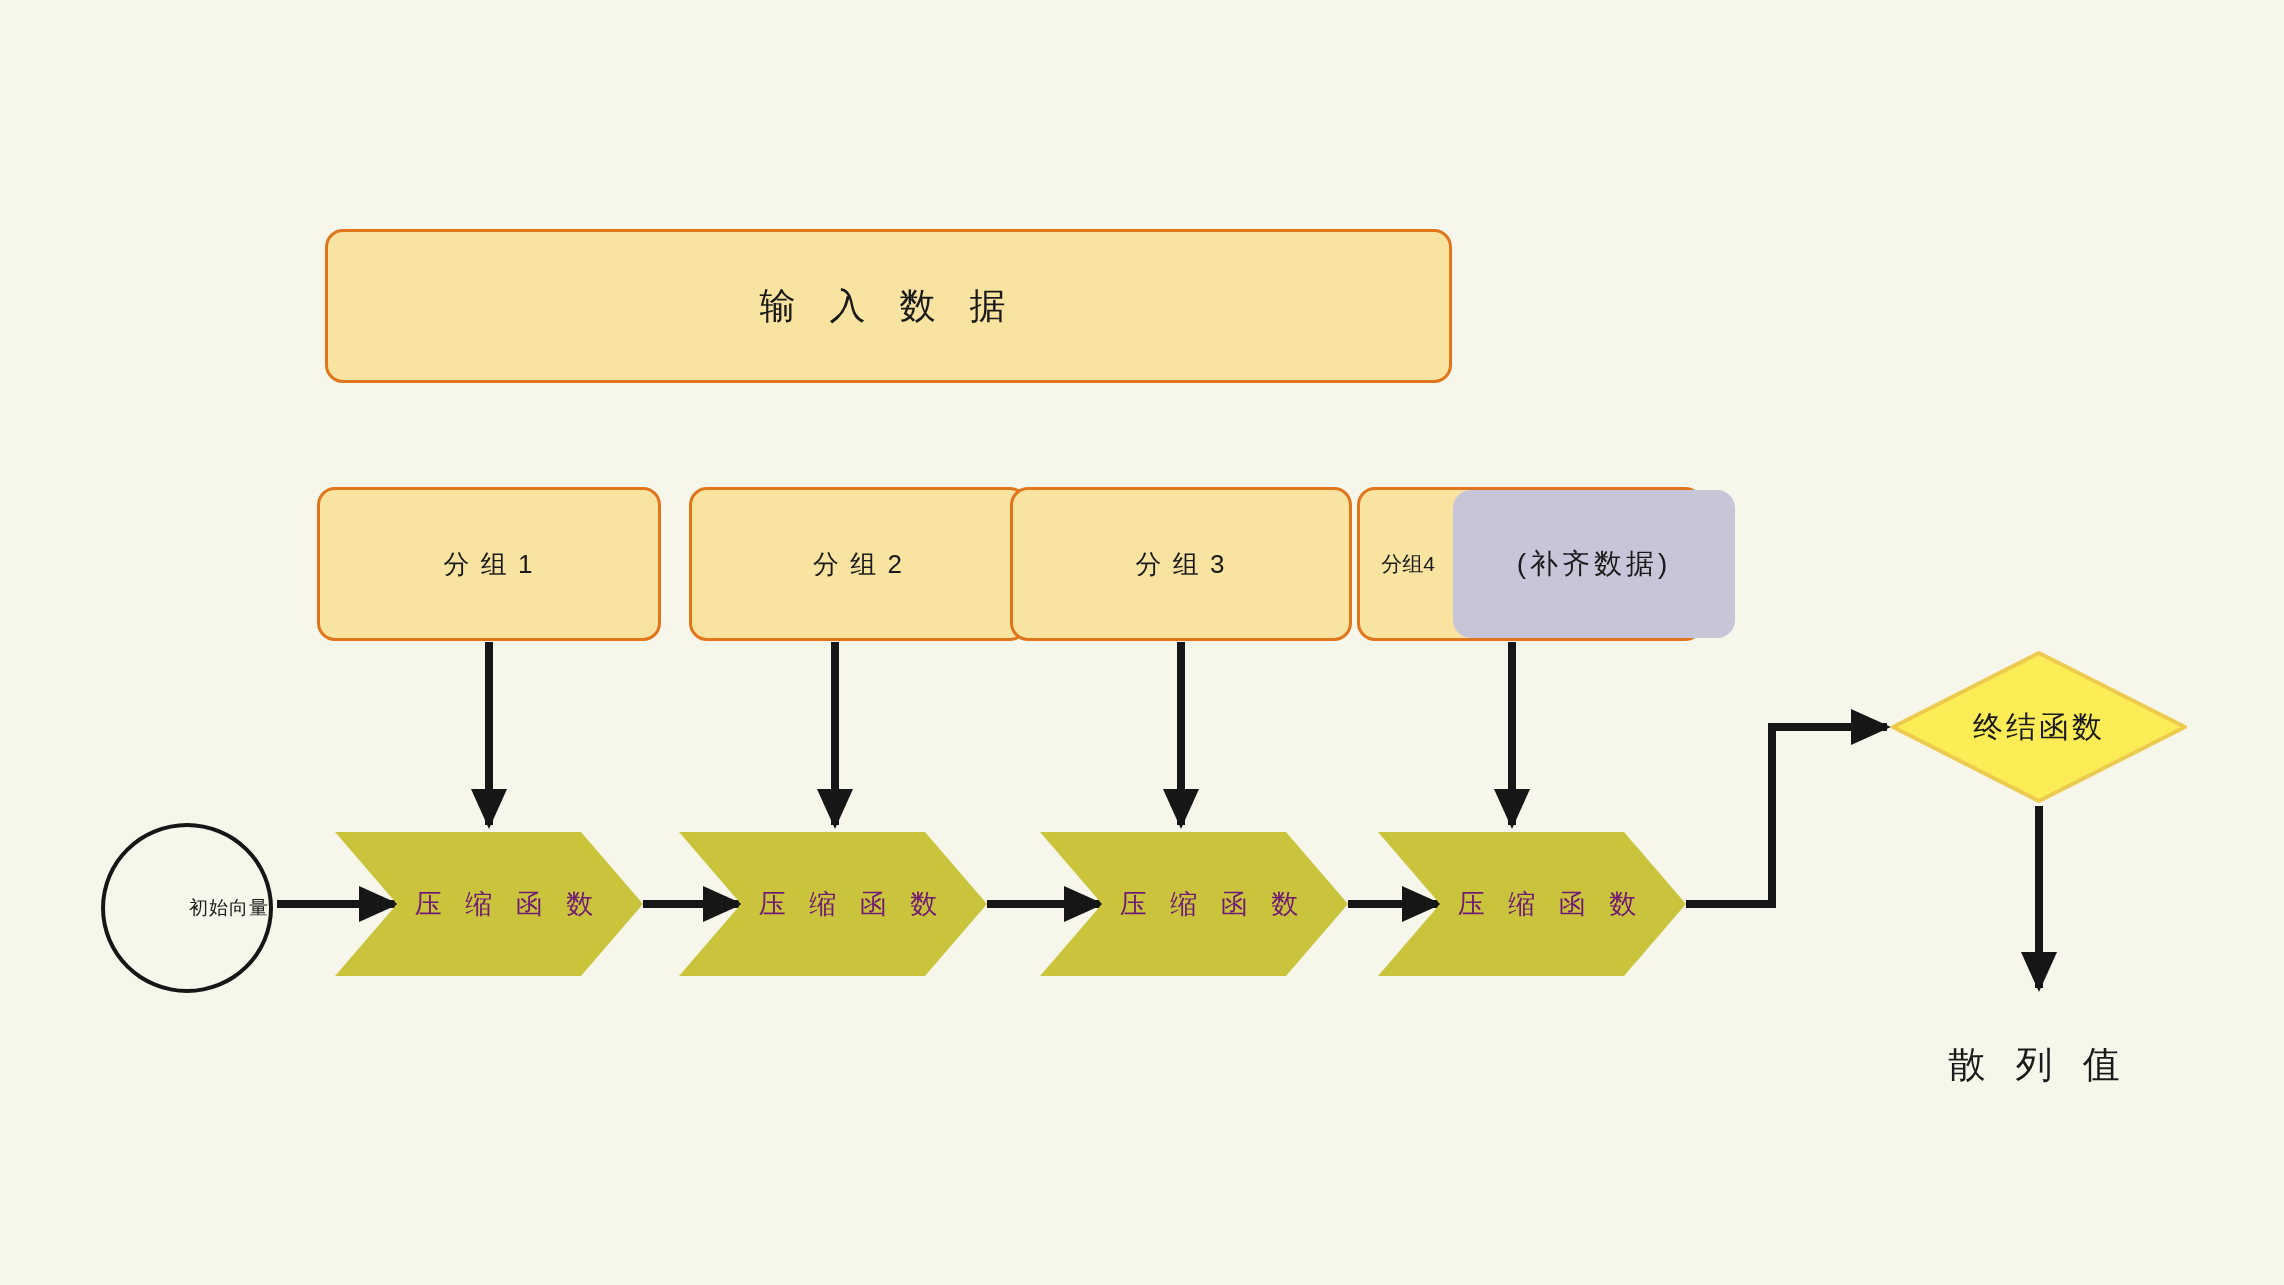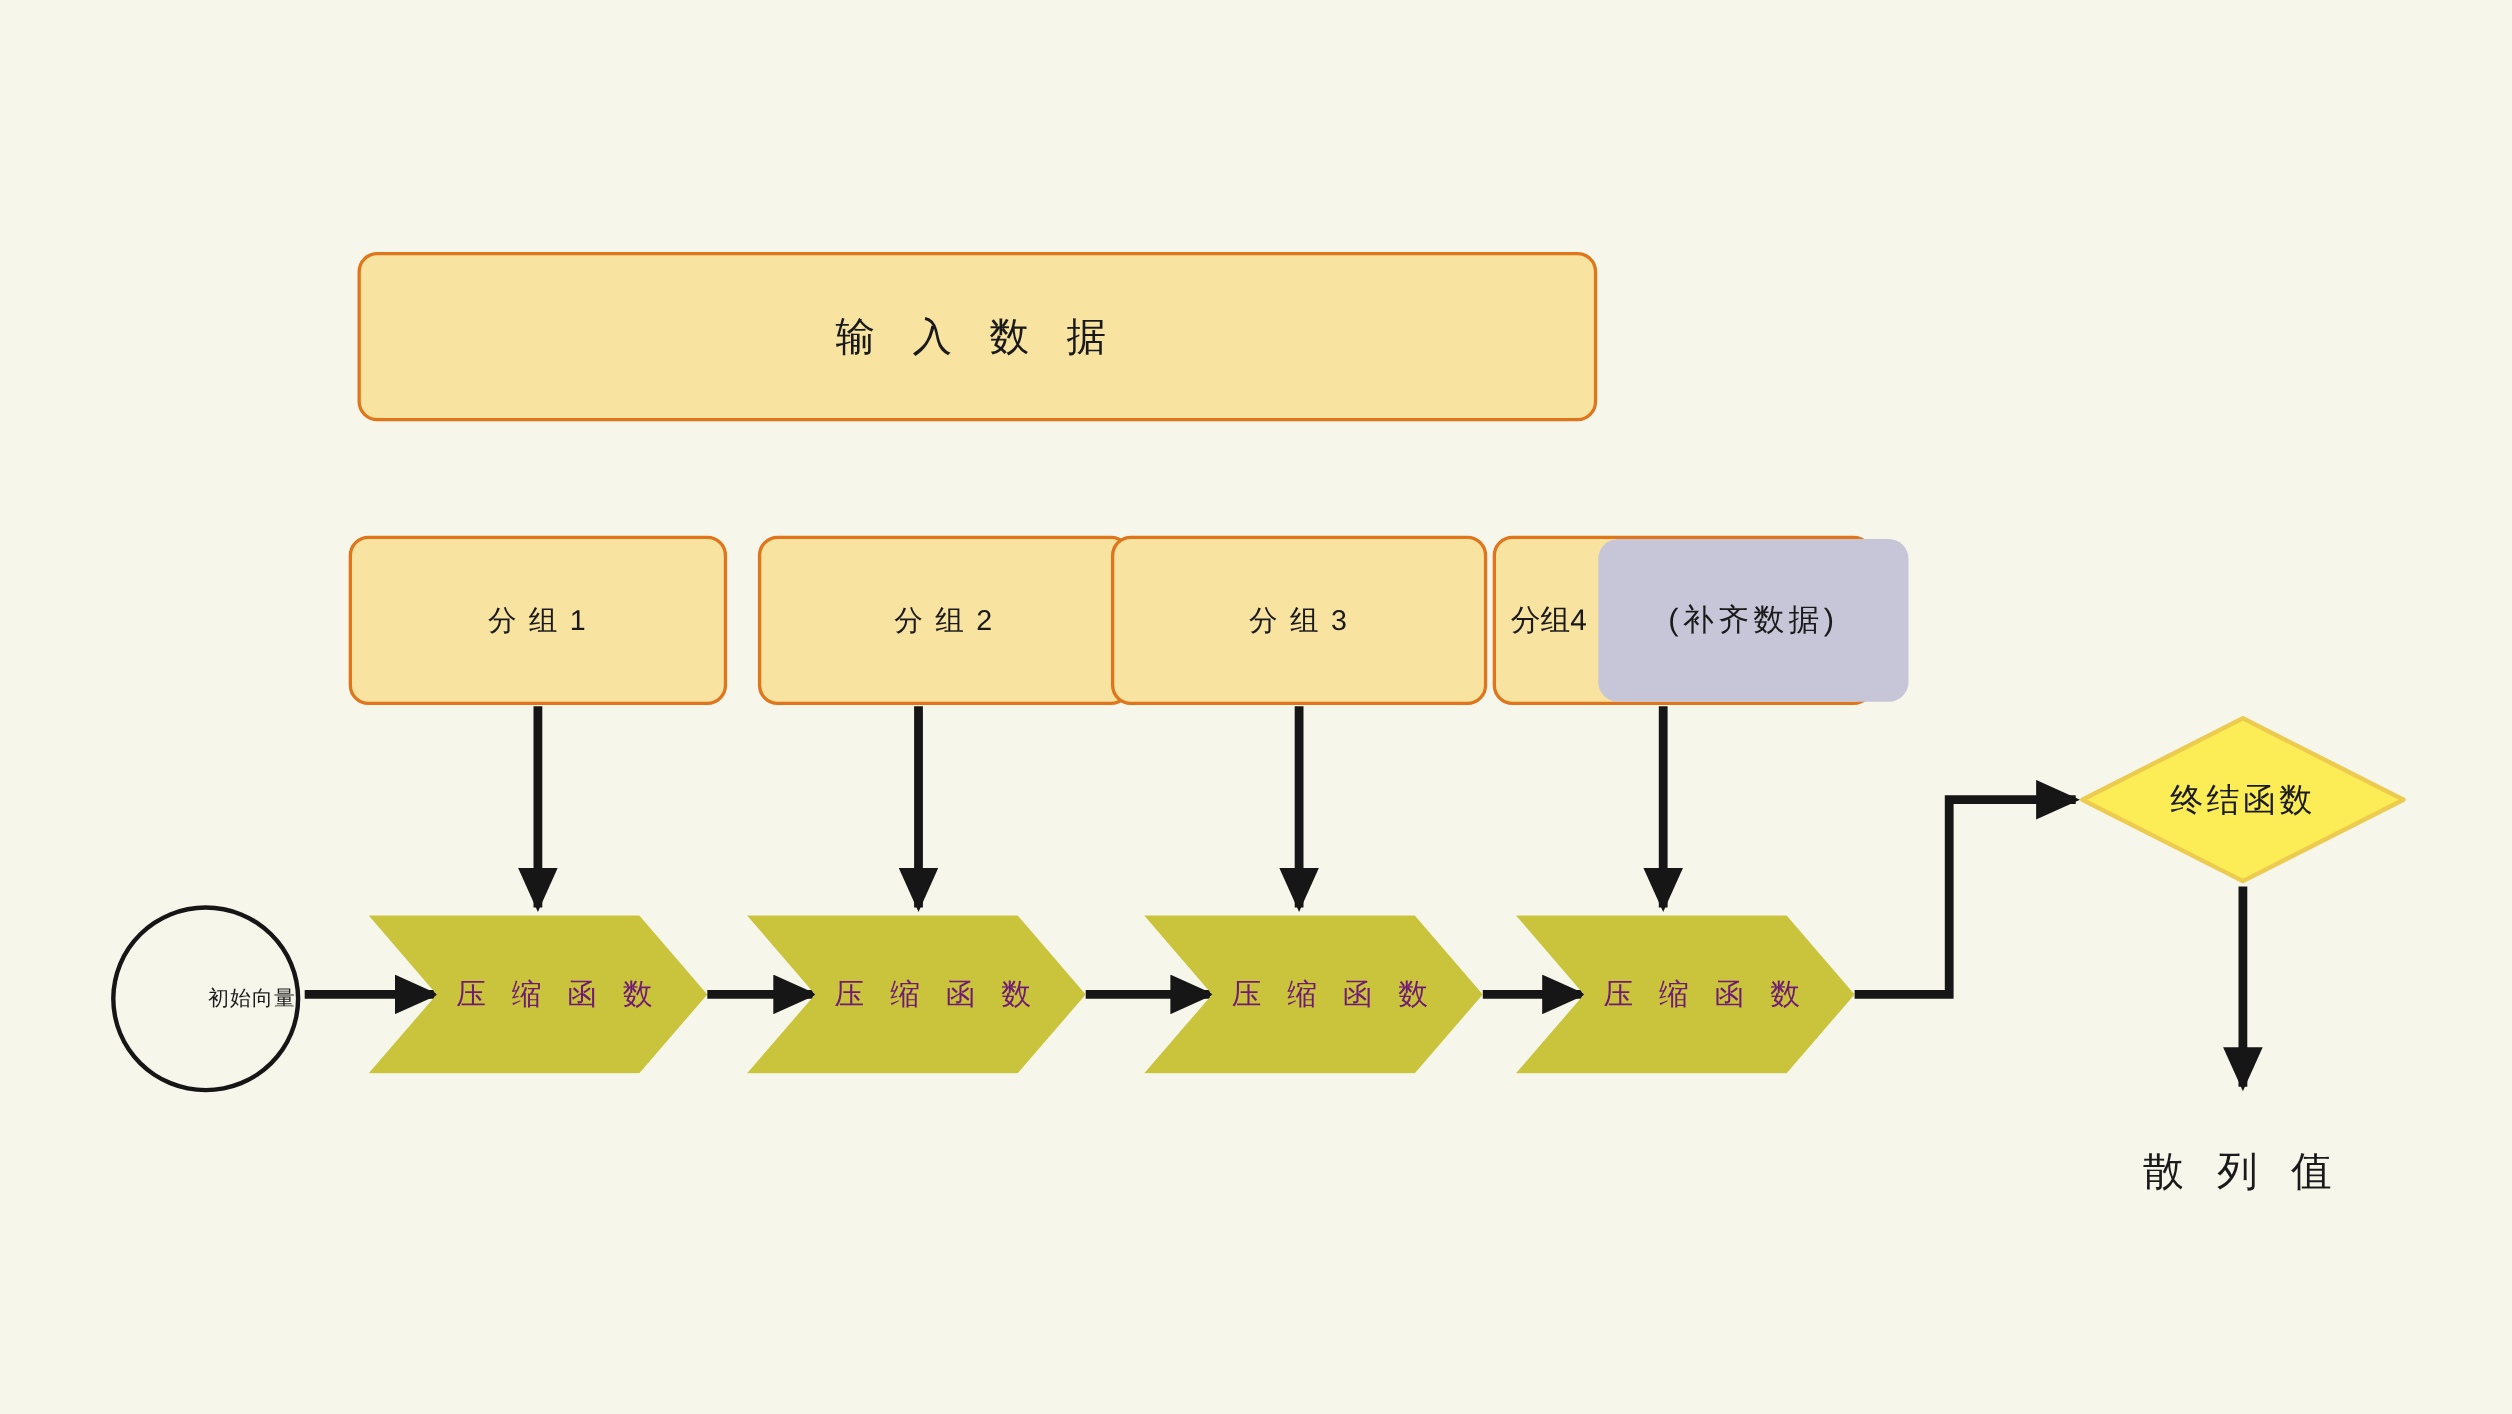--- a/index.html
+++ b/index.html
@@ -13,21 +13,21 @@
     display:flex;align-items:center;justify-content:center;box-sizing:border-box;
   }
   .input-box{left:325px;top:229px;width:1127px;height:154px;font-size:36px;letter-spacing:12px;}
   .group-1{left:317px;top:487px;width:344px;height:154px;}
   .group-2{left:665px;top:487px;width:339px;height:154px;margin-left:24px;}
   .group-3{left:1010px;top:487px;width:342px;height:154px;}
   .group-4{left:1357px;top:487px;width:346px;height:154px;}
   .group-label{font-size:26px;letter-spacing:2px;}
   .group4-label{
     position:absolute;left:0;top:0;width:96px;height:100%;
-    display:flex;align-items:center;justify-content:center;font-size:27px;
+    display:flex;align-items:center;justify-content:center;font-size:21px;
   }
   .padding-box{
     position:absolute;left:1453px;top:490px;width:282px;height:148px;
     background:#C7C6D9;border-radius:18px;
     display:flex;align-items:center;justify-content:center;
     font-size:28px;letter-spacing:4px;box-sizing:border-box;
   }
   .iv-circle{
     position:absolute;left:101px;top:823px;width:172px;height:170px;
     border:4px solid #161616;border-radius:50%;background:transparent;

